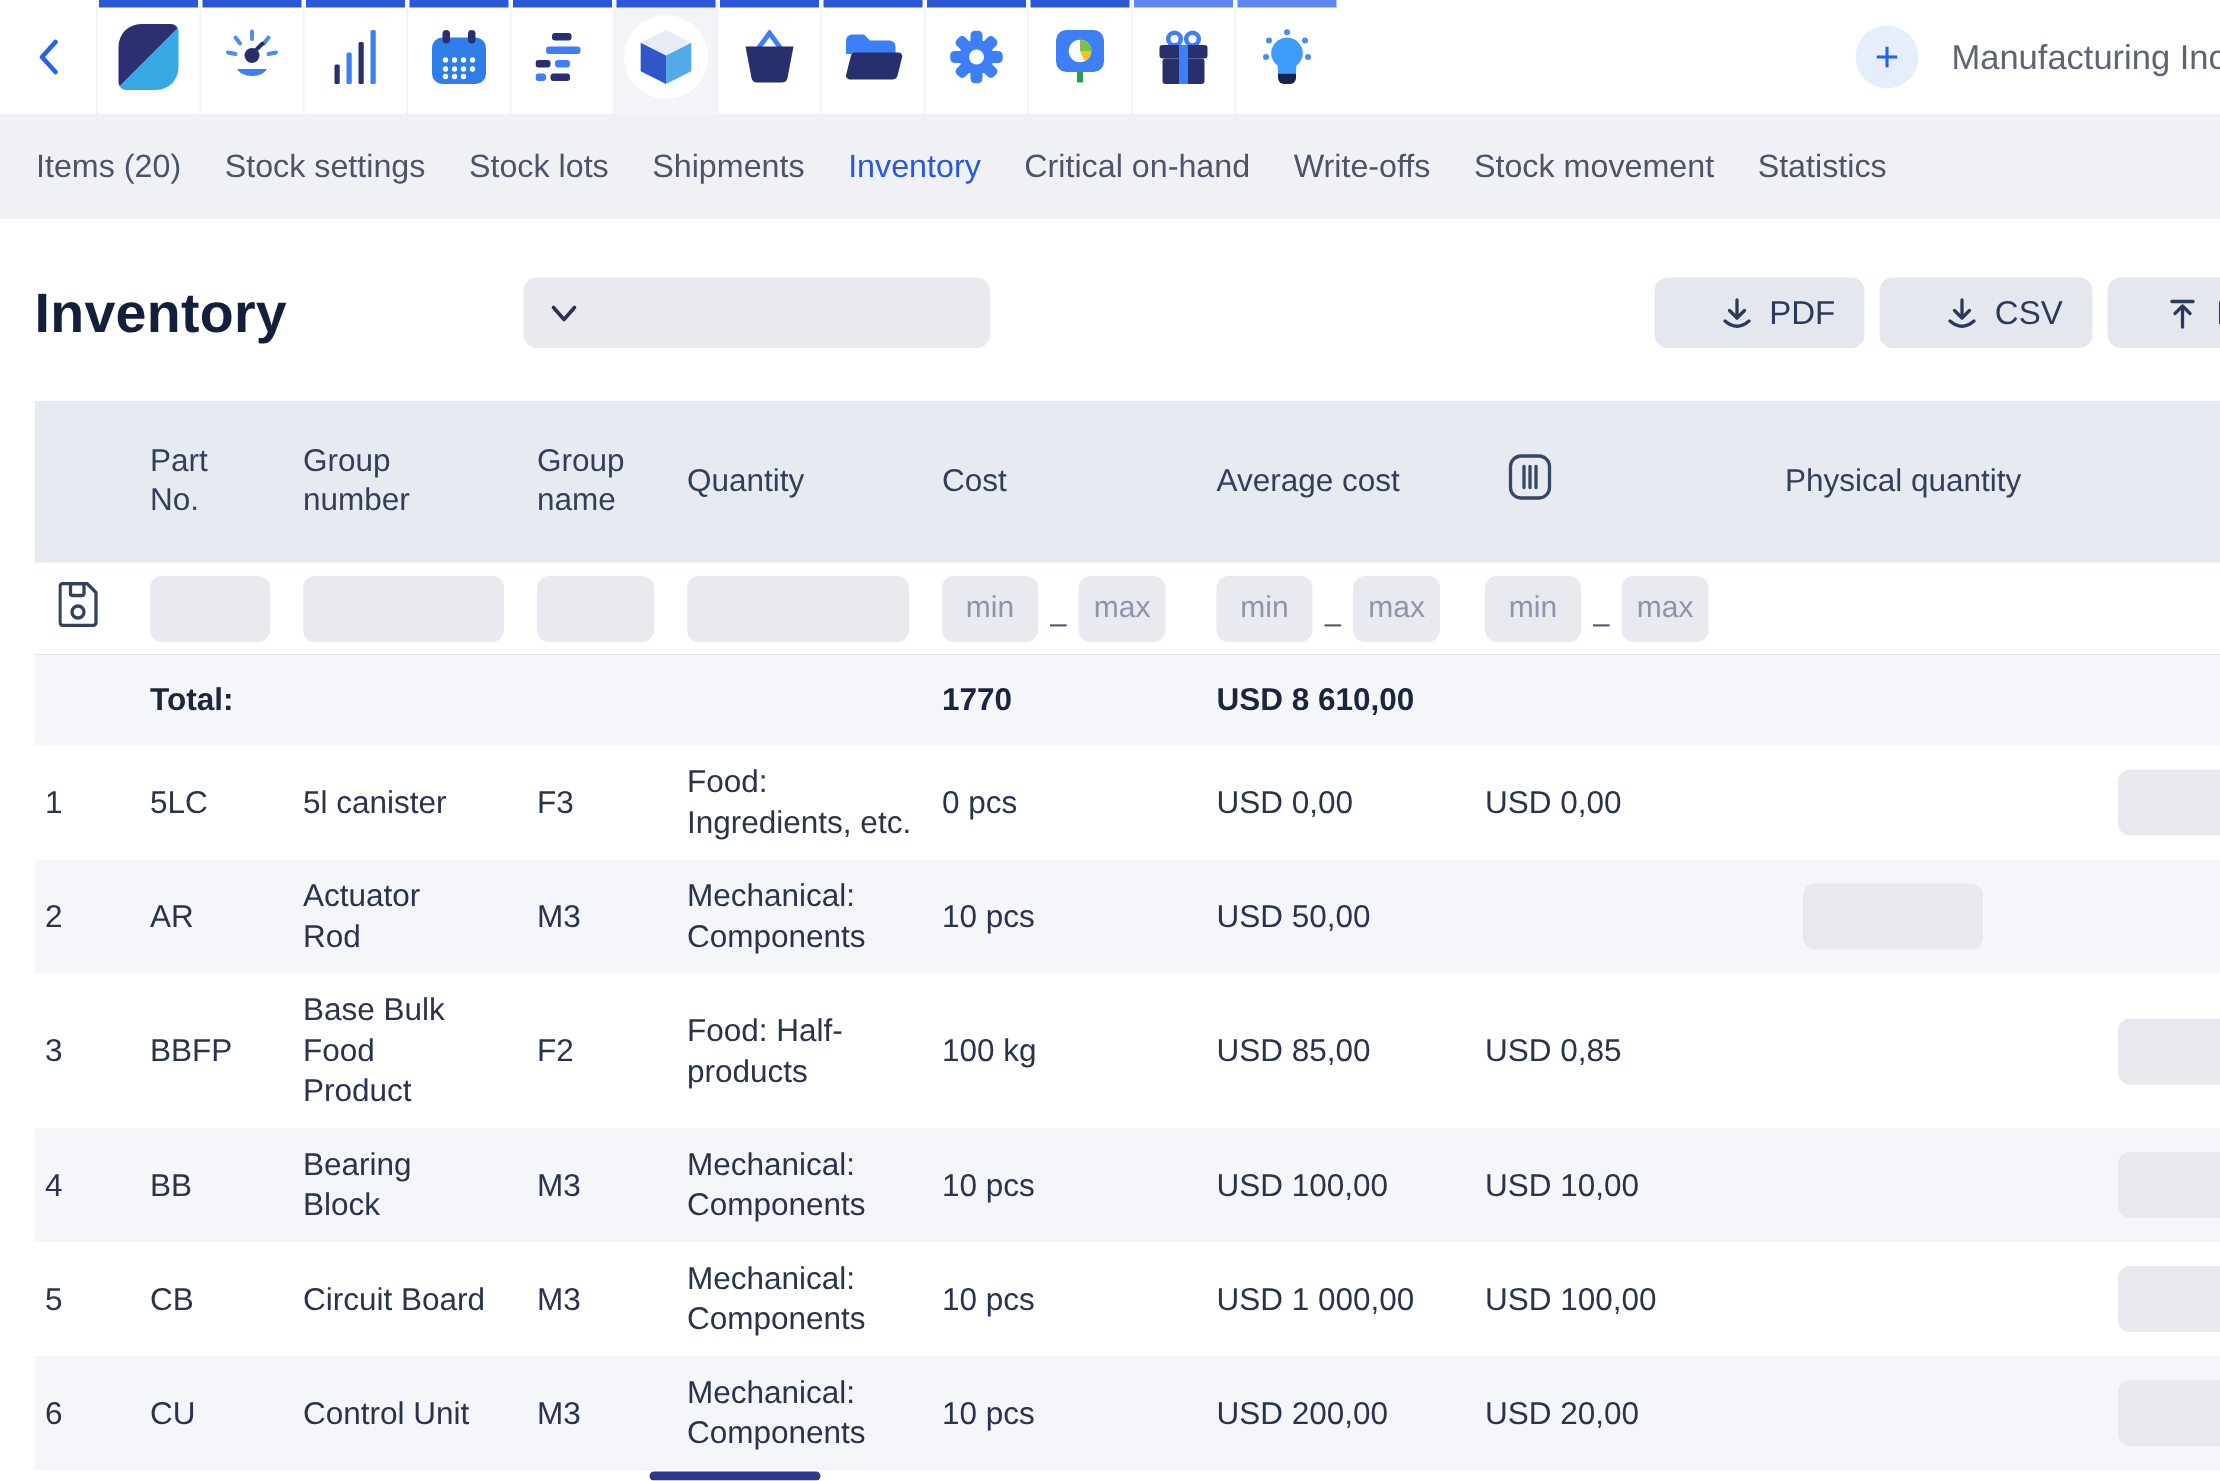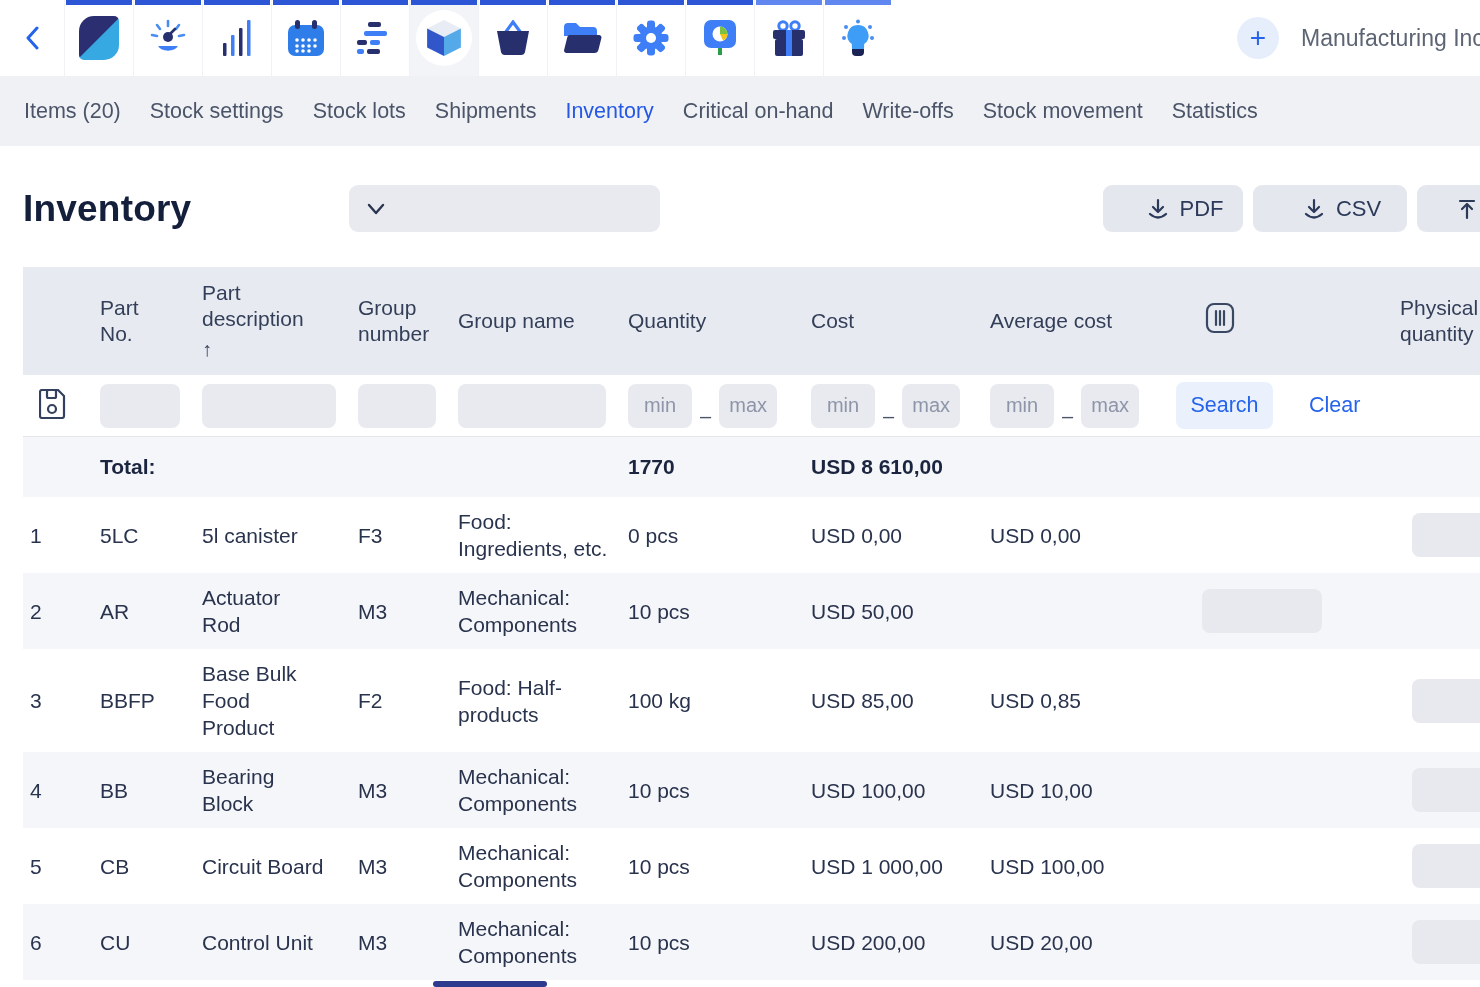--- a/index.html
+++ b/index.html
@@ -31,21 +31,21 @@
   
   .title-row { position:relative; height:48px; margin-top:39px; margin-bottom:34px; }
   .page-title { position:absolute; left:23px; top:50%; transform:translateY(-50%);
     font-size:37px; font-weight:600; color:#141f3c; letter-spacing:.2px; }
   .loc-select { position:absolute; left:349px; top:0; width:311px; height:47px; background:#e8eaef;
     border-radius:9px; display:flex; align-items:center; padding:0 18px; cursor:pointer; }
   .loc-select .val { font-size:21.5px; color:#1e2940; flex:1; }
   .btn-group { position:absolute; left:1103px; top:0; display:flex; gap:10px; }
   .btn { height:47px; background:#e4e7ee; border:none; border-radius:9px; display:flex; align-items:center;
     justify-content:center; gap:11px; font-family:inherit; font-size:22px; color:#2c3a5a; font-weight:500; cursor:pointer;padding-left:24px; }
-  .btn-pdf { width:140px; } .btn-csv { width:154px; } .btn-import { width:150px; }
+  .btn-pdf { width:140px; } .btn-csv { width:142px; } .btn-import { width:150px; }
 
   
   .table-wrap { margin-left:23px; overflow:hidden; }
   .grid-row { display:grid; grid-template-columns:77px 102px 156px 100px 170px 183px 179px 200px 210px 150px;
     width:1527px; align-items:center; }
   .thead { background:#e7eaf1; min-height:108px; color:#333f58; font-size:21px; }
   .thead .th { padding-right:26px; line-height:26px; }
   .sort-arrow { display:block; font-size:20px; margin-top:4px; color:#3a4763; cursor:pointer; }
   .cols-icon-box { margin-left:15px; cursor:pointer; display:inline-flex; }
 
@@ -262,24 +262,20 @@
         <span>Import</span>
       </button>
     </div>
   </div>
 
   <div class="table-wrap">
 
     <div class="grid-row thead">
       <div class="th"></div>
       <div class="th">Part No.</div>
-      <div class="th">
-        <span>Part description</span>
-        <span class="sort-arrow">↑</span>
-      </div>
       <div class="th">Group number</div>
       <div class="th">Group name</div>
       <div class="th">Quantity</div>
       <div class="th">Cost</div>
       <div class="th">Average cost</div>
       <div class="th">
         <span class="cols-icon-box">
           <svg width="30" height="32" viewBox="0 0 30 32" fill="none" stroke="#3a4763" stroke-width="2.2" stroke-linecap="round">
             <rect x="2" y="2" width="26" height="28" rx="7"></rect>
             <line x1="11" y1="9" x2="11" y2="23"></line>
@@ -313,24 +309,20 @@
       <div class="mm">
         <input class="f-input f-min" placeholder="min" style="">
         <span class="dash">–</span>
         <input class="f-input f-max" placeholder="max" style="">
       </div>
       <div class="mm">
         <input class="f-input f-min" placeholder="min" style="">
         <span class="dash">–</span>
         <input class="f-input f-max" placeholder="max" style="">
       </div>
-      <div class="search-cell">
-        <button class="search-btn">Search</button>
-        <span class="clear-link">Clear</span>
-      </div>
       <div></div>
     </div>
 
     <div class="grid-row total-row">
       <div></div>
       <div>Total:</div>
       <div></div>
         <div></div>
         <div></div>
       <div>1770</div>

